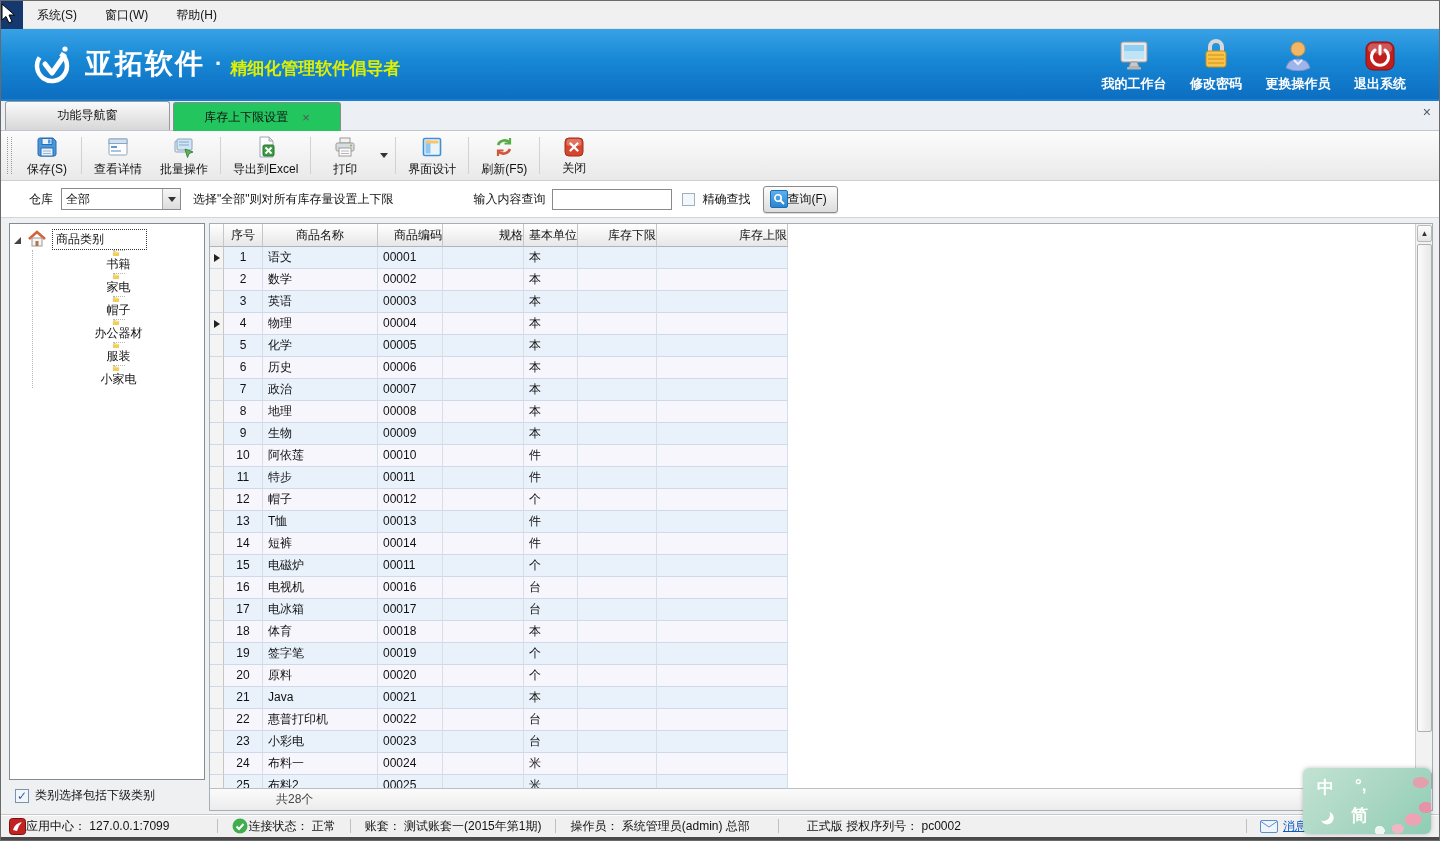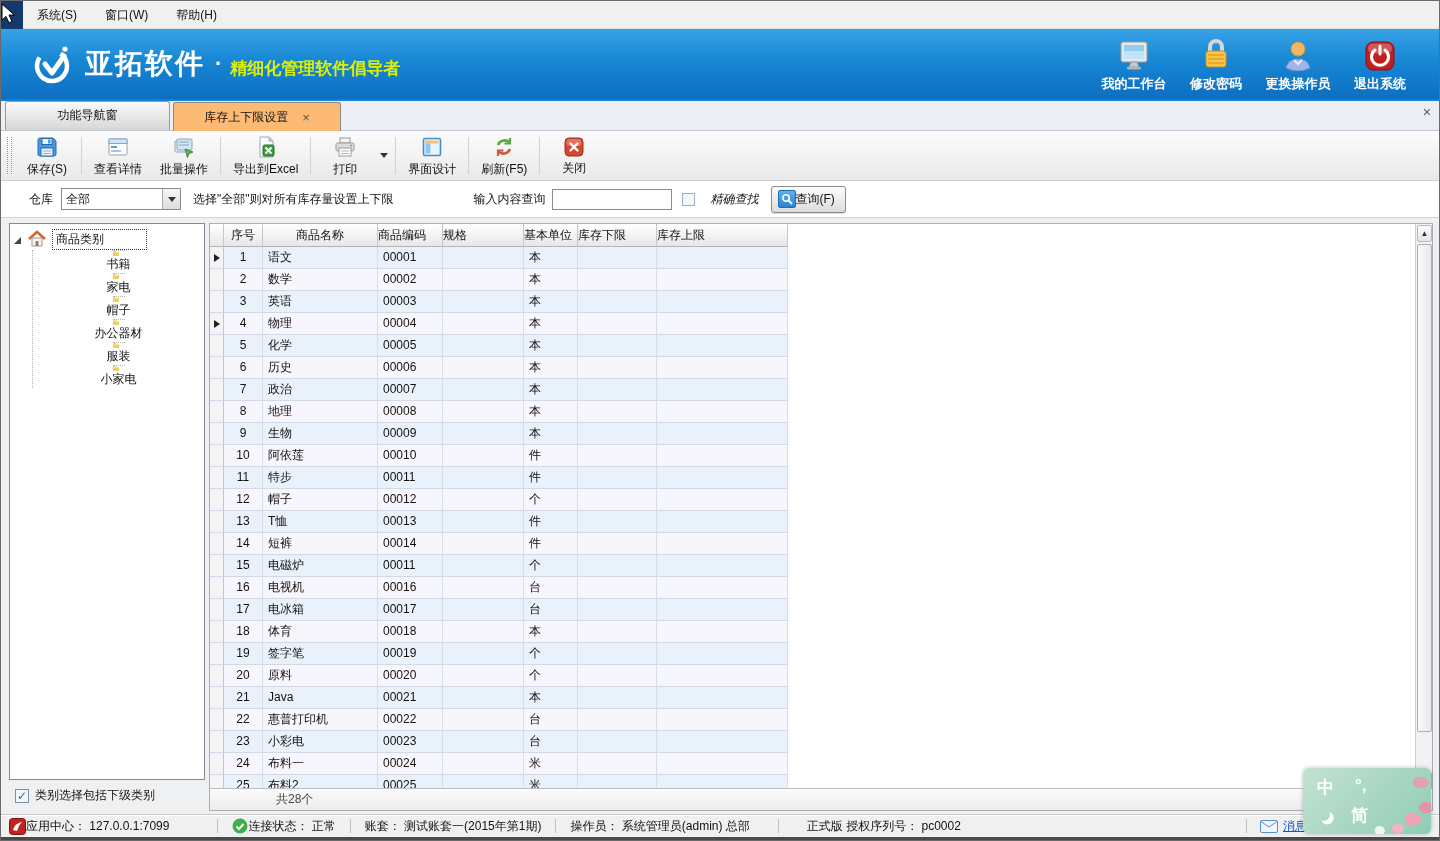--- a/index.html
+++ b/index.html
@@ -21,21 +21,21 @@
   .brand-slogan { color:#dff000; font-size:17px; font-weight:bold; margin-top:8px; }
   .banner-actions { position:absolute; right:18px; top:8px; display:flex; }
   .banner-action { width:82px; display:flex; flex-direction:column; align-items:center; color:#fff; cursor:pointer; }
   .banner-action .ico { height:34px; display:flex; align-items:flex-end; }
   .banner-action .lbl { font-size:13px; font-weight:bold; margin-top:4px; white-space:nowrap; }
 
   
   .tabstrip { height:32px; background:#eceff3; border-top:2px solid #1b7fd0; border-bottom:1px solid #bfc6cd; display:flex; align-items:flex-end; position:relative; }
   .tab { height:29px; line-height:27px; text-align:center; border:1px solid #9a9a9a; border-bottom:none; border-radius:3px 3px 0 0; cursor:pointer; }
   .tab-inactive { width:165px; margin-left:4px; background:linear-gradient(180deg,#fafafa,#d7d7d7); }
-  .tab-active { width:168px; margin-left:3px; background:#fdba74; border-color:#8a8a8a; position:relative; z-index:2; margin-bottom:-1px; display:flex; align-items:center; justify-content:center; gap:14px; }
+  .tab-active { width:168px; margin-left:3px; background:#22c55e; border-color:#8a8a8a; position:relative; z-index:2; margin-bottom:-1px; display:flex; align-items:center; justify-content:center; gap:14px; }
   .tab-close { color:#555; font-size:13px; cursor:pointer; }
   .tabstrip-close { position:absolute; right:8px; top:3px; color:#4a5a6a; font-size:14px; cursor:pointer; }
 
   
   .toolbar { height:50px; background:linear-gradient(180deg,#fcfcfc,#e9e9e9); border-bottom:1px solid #cfcfcf; display:flex; align-items:stretch; padding-left:4px; }
   .tb-grip { width:5px; margin:6px 4px 6px 2px; border-left:1px dotted #9a9a9a; border-right:1px dotted #9a9a9a; }
   .tb-btn { min-width:62px; padding:4px 8px 2px; display:flex; flex-direction:column; align-items:center; justify-content:flex-start; cursor:pointer; border:1px solid transparent; border-radius:3px; }
   .tb-btn .ico { height:24px; display:flex; align-items:center; }
   .tb-btn .lbl { margin-top:3px; white-space:nowrap; }
   .tb-sep { width:1px; background:#d2d2d2; margin:6px 3px; }
@@ -45,21 +45,21 @@
   
   .filterbar { height:37px; background:#fff; border-bottom:1px solid #d5d5d5; display:flex; align-items:center; }
   .fb-label { margin-left:28px; }
   .fb-select { width:120px; height:22px; border:1px solid #8a8a8a; background:#fff; margin-left:8px; display:flex; align-items:center; justify-content:space-between; cursor:pointer;font-family:Liberation Mono, monospace; }
   .fb-select .val { padding-left:4px; }
   .fb-select .btn { width:18px; height:20px; background:linear-gradient(180deg,#f6f6f6,#dcdcdc); border-left:1px solid #aaa; display:flex; align-items:center; justify-content:center; }
   .fb-hint { margin-left:12px; }
   .fb-search-label { margin-left:80px; }
   .fb-input { width:120px; height:21px; border:1px solid #8a8a8a; margin-left:6px; padding:0 3px; font-size:12px; outline:none; }
   .fb-check { width:13px; height:13px; border:1px solid #9ab0c5; background:#f4f8fb; margin-left:10px; }
-  .fb-check-label { margin-left:16px;font-style:italic; }
+  .fb-check-label { margin-left:8px; }
   .query-btn { margin-left:12px; height:27px; padding:0 10px 0 6px; display:flex; align-items:center; gap:0; background:linear-gradient(180deg,#fdfdfd,#dcdcdc); border:1px solid #8a8a8a; border-radius:3px; cursor:pointer; box-shadow:0 1px 1px rgba(0,0,0,.15); }
   .query-ico { width:18px; height:18px; background:linear-gradient(180deg,#5db0ee,#2a84cf); border:1px solid #1d6db3; border-radius:2px; display:flex; align-items:center; justify-content:center; }
 
   
   .main { position:relative; height:598px; background:#eef0f2; }
   .left-panel { position:absolute; left:8px; top:5px; width:196px; }
   .tree-box { height:557px; background:#fff; border:1px solid #848b94; padding-top:4px; overflow:hidden; }
   .tree-root { display:flex; align-items:center; height:22px; padding-left:4px; }
   .tree-expander { width:0; height:0; border-left:7px solid transparent; border-bottom:7px solid #444; margin-right:6px; transform:translateY(1px); }
   .tree-root-label { border:1px dotted #333; padding:1px 42px 1px 3px; margin-left:5px;font-family:Liberation Mono, monospace; }
@@ -68,21 +68,21 @@
   .tree-conn { width:12px; border-top:1px dotted #b5b5b5; }
   .tree-item .f-ico { margin-right:6px; }
   .tree-check-row { margin-top:7px; display:flex; align-items:center; padding-left:6px; }
   .chk-on { width:14px; height:14px; border:1px solid #7a93ad; background:#f2f6fa; display:flex; align-items:center; justify-content:center; color:#2b5fb4; font-weight:bold; font-size:12px; }
   .tree-check-label { margin-left:6px; }
 
   
   .grid-area { position:absolute; left:208px; top:5px; right:6px; height:588px; background:#fff; border:1px solid #a8aeb6; }
   .gtable { width:578px; }
   .ghead { display:flex; height:23px; }
-  .gh { background:linear-gradient(180deg,#ffffff,#e7e7e7); border-right:1px solid #c6c6c6; border-bottom:1px solid #aeb4ba; text-align:left; line-height:22px; font-size:12px; }
+  .gh { background:linear-gradient(180deg,#ffffff,#e7e7e7); border-right:1px solid #c6c6c6; border-bottom:1px solid #aeb4ba; text-align:right; line-height:22px; font-size:12px; }
   .grows { height:543px; overflow:hidden; }
   .trow { display:flex; height:22px; }
   .trow:nth-child(odd)  .td { background:#e9f2fb; }
   .trow:nth-child(even) .td { background:#f8f6fd; }
   .td { border-right:1px solid #d6dee8; border-bottom:1px solid #cfdae6; line-height:21px; overflow:hidden; white-space:nowrap; }
   .td.sel { background:#f4f4f4 !important; border-right:1px solid #c6c6c6; display:flex; align-items:center; justify-content:center; }
   .marker { width:0; height:0; border-top:4px solid transparent; border-bottom:4px solid transparent; border-left:6px solid #222; }
   .c-sel{width:14px}.c-no{width:39px;text-align:center}.c-name{width:115px;padding-left:5px}
   .c-code{width:65px;padding-left:5px}.c-spec{width:81px}.c-unit{width:54px;padding-left:5px}
   .c-low{width:79px}.c-high{width:131px}

